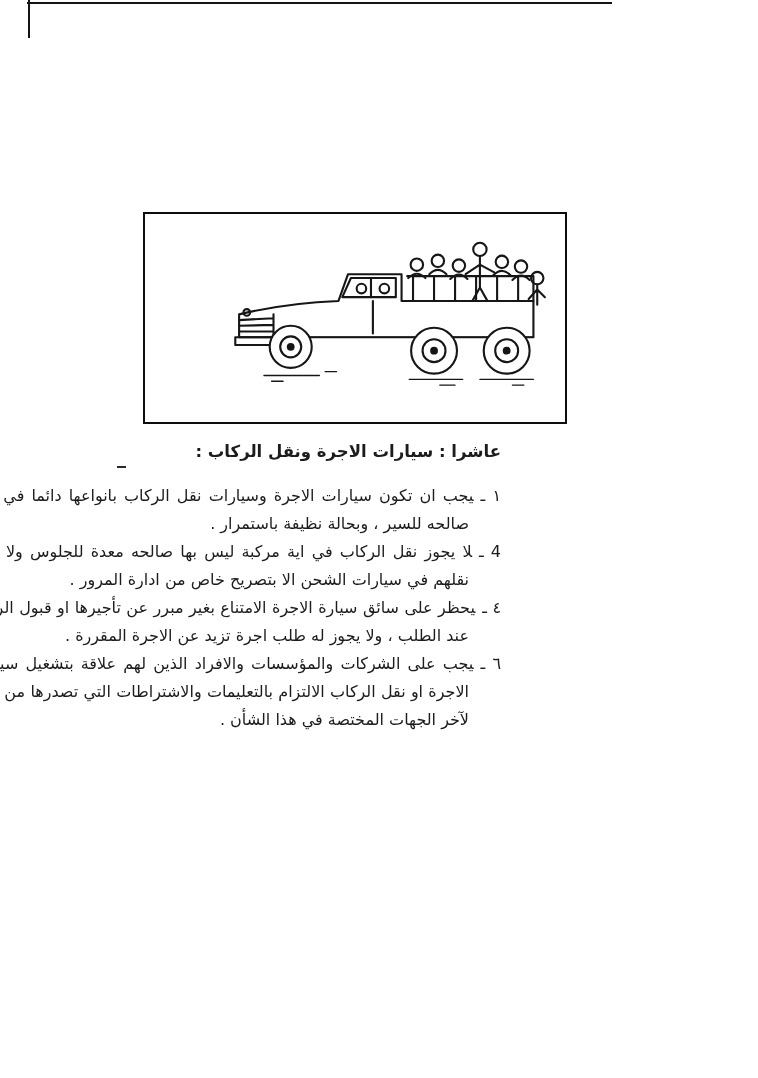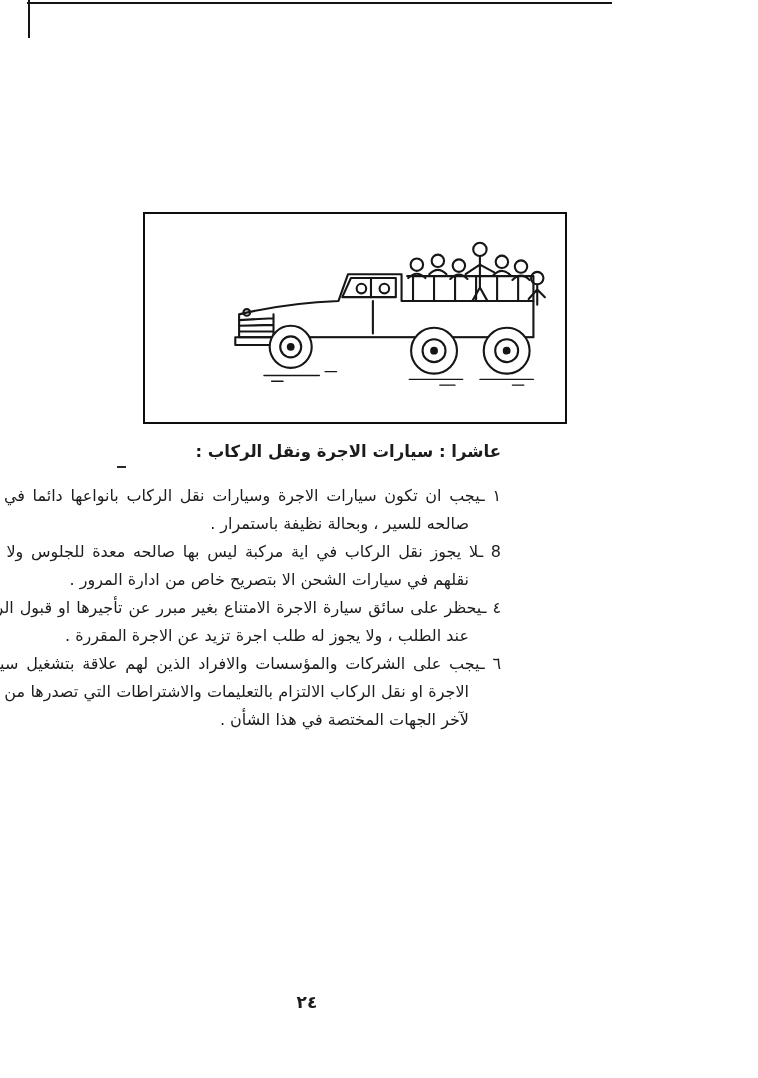--- a/index.html
+++ b/index.html
@@ -50,21 +50,21 @@
     margin: 0 0 16px 0;
     font-size: 16.5px;
     font-weight: bold;
   }
   .items { list-style: none; margin: 0; padding: 0; }
   .item {
     text-align: justify;
     text-indent: -32px;
     padding-right: 32px;
   }
-  .item .num { white-space: nowrap; }
+  .item .num { margin-left: 7px; white-space: nowrap; }
   
   .page-number {
     position: absolute; top: 992px; left: 0; width: 100%;
     text-align: center;
     direction: rtl;
     font-size: 17px;
     font-weight: bold;
   }
 </style>
 </head>
@@ -138,26 +138,25 @@
     </svg>
   </figure>
 
   <div class="text-block">
     <h2 class="heading">عاشرا : سيارات الاجرة ونقل الركاب :</h2>
     <ol class="items">
       <li class="item">
         <span class="num">١ ـ</span><span>يجب ان تكون سيارات الاجرة وسيارات نقل الركاب بانواعها دائما في حالة صالحه للسير ، وبحالة نظيفة باستمرار .</span>
       </li>
       <li class="item">
-        <span class="num">8 ـ</span><span>لا يجوز نقل الركاب في اية مركبة ليس بها صالحه معدة للجلوس ولا يجوز نقلهم في سيارات الشحن الا بتصريح خاص من ادارة المرور .</span>
+        <span class="num">4 ـ</span><span>لا يجوز نقل الركاب في اية مركبة ليس بها صالحه معدة للجلوس ولا يجوز نقلهم في سيارات الشحن الا بتصريح خاص من ادارة المرور .</span>
       </li>
       <li class="item">
         <span class="num">٤ ـ</span><span>يحظر على سائق سيارة الاجرة الامتناع بغير مبرر عن تأجيرها او قبول الركاب عند الطلب ، ولا يجوز له طلب اجرة تزيد عن الاجرة المقررة .</span>
       </li>
       <li class="item">
         <span class="num">٦ ـ</span><span>يجب على الشركات والمؤسسات والافراد الذين لهم علاقة بتشغيل سيارات الاجرة او نقل الركاب الالتزام بالتعليمات والاشتراطات التي تصدرها من وقت لآخر الجهات المختصة في هذا الشأن .</span>
       </li>
     </ol>
   </div>
 
-  <div class="page-number">٢٤</div>
 
 </div>
 
 </body></html>

